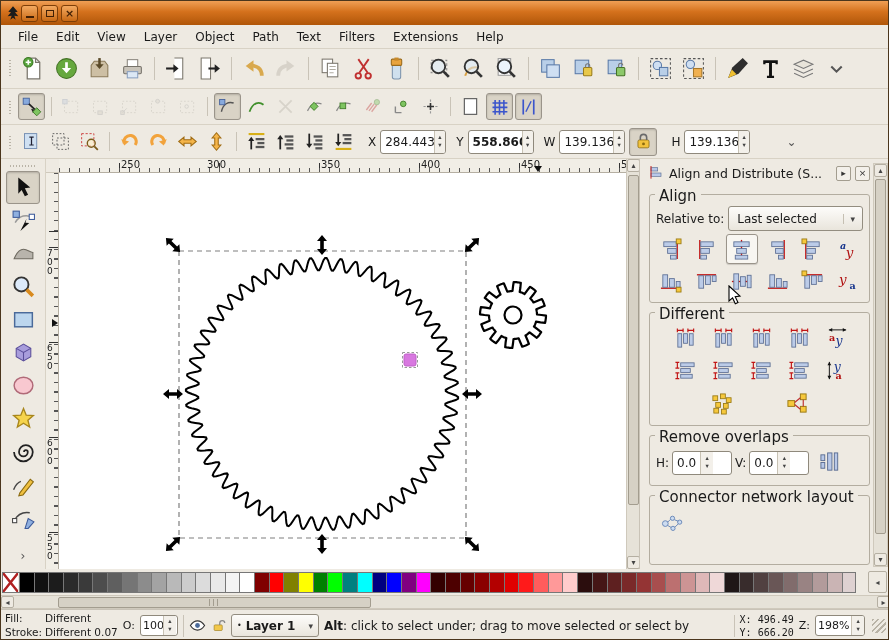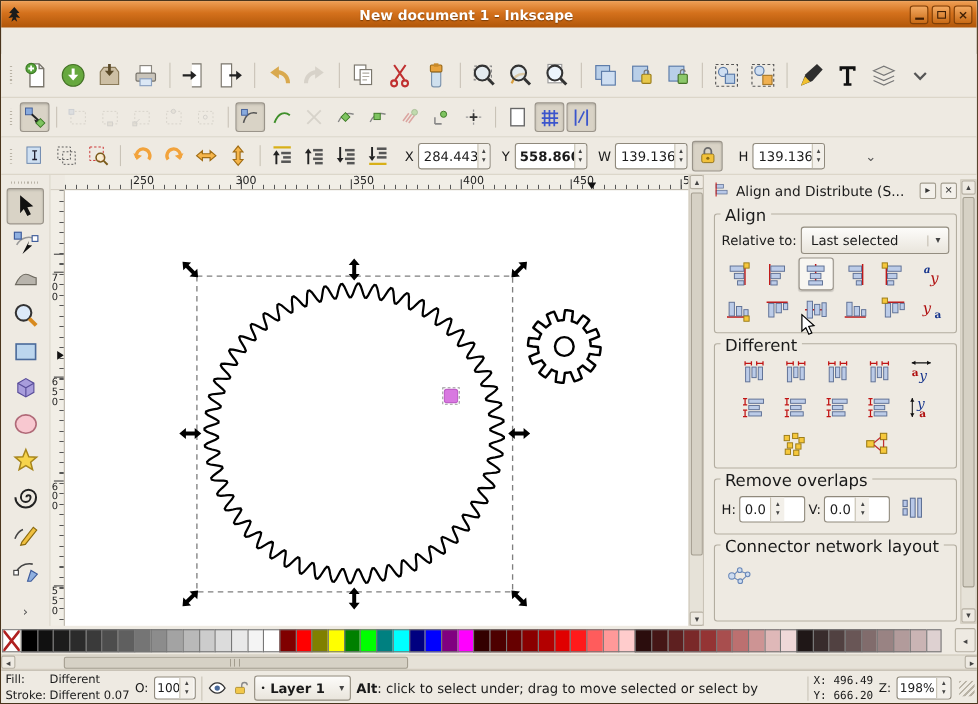--- a/index.html
+++ b/index.html
@@ -111,34 +111,45 @@
 <body>
 
 <div class="window">
 
   <div class="titlebar abs">
     <span class="icon">
       <svg width="16" height="16" viewBox="0 0 24 24">
           <path d="M12 2l7 8-4 1 5 6-6-1 2 6-4-3-4 3 2-6-6 1 5-6-4-1z" fill="#1b1b1b"></path>
         </svg>
     </span>
-    <div class="title">New document 1 - Inkscape</div>
     <div class="winbtns">
       <div class="wbtn">
           <span class="glyph-min"></span>
         </div>
       <div class="wbtn">
           <span class="glyph-max"></span>
         </div>
       <div class="wbtn">
           <span>×</span>
         </div>
     </div>
   </div>
 
+  <div class="menubar abs">
+      <span class="menuitem">File</span>
+      <span class="menuitem">Edit</span>
+      <span class="menuitem">View</span>
+      <span class="menuitem">Layer</span>
+      <span class="menuitem">Object</span>
+      <span class="menuitem">Path</span>
+      <span class="menuitem">Text</span>
+      <span class="menuitem">Filters</span>
+      <span class="menuitem">Extensions</span>
+      <span class="menuitem">Help</span>
+    </div>
 
   <div class="bar cmdbar abs">
     <span class="grip"></span>
     <span style="display:flex;align-items:center;">
         <button class="tbtn">
           <span class="icon">
             <svg width="25" height="25" viewBox="0 0 24 24">
               <path d="M6 2h8l4 4v16H6z" fill="#fff" stroke="#7a766c" stroke-width="1.2"></path>
               <path d="M14 2v4h4" fill="none" stroke="#7a766c" stroke-width="1.2"></path>
               <circle cx="7" cy="6" r="4.5" fill="#58a43c" stroke="#3c7a24"></circle>
@@ -720,21 +731,21 @@
               <path d="M13.5 22.5l3-9.5 5.5 3.2-5.5 6.3z" fill="#8fb0e0" stroke="#3c5a9a"></path>
             </svg>
           </span>
         </button>
       </span>
     <span class="toolexp">›</span>
   </div>
 
   <div class="corner abs"></div>
   <div class="hruler abs">
-    <span><span class="rlab" style="left: 62px;">250</span><span class="rlab" style="left: 155px;">300</span><span class="rlab" style="left: 262px;">350</span><span class="rlab" style="left: 362px;">400</span><span class="rlab" style="left: 462px;">450</span><span class="rlab" style="left: 562px;">500</span></span>
+    <span><span class="rlab" style="left: 62px;">250</span><span class="rlab" style="left: 148px;">300</span><span class="rlab" style="left: 262px;">350</span><span class="rlab" style="left: 362px;">400</span><span class="rlab" style="left: 462px;">450</span><span class="rlab" style="left: 562px;">500</span></span>
     <span class="hmarker" style="left:475px;"></span>
   </div>
   <div class="vruler abs">
     <span><span class="rlab" style="top: 76px; white-space: pre-line;">7
 0
 0</span><span class="rlab" style="top: 171px; white-space: pre-line;">6
 5
 0</span><span class="rlab" style="top: 266px; white-space: pre-line;">6
 0
 0</span><span class="rlab" style="top: 361px; white-space: pre-line;">5

